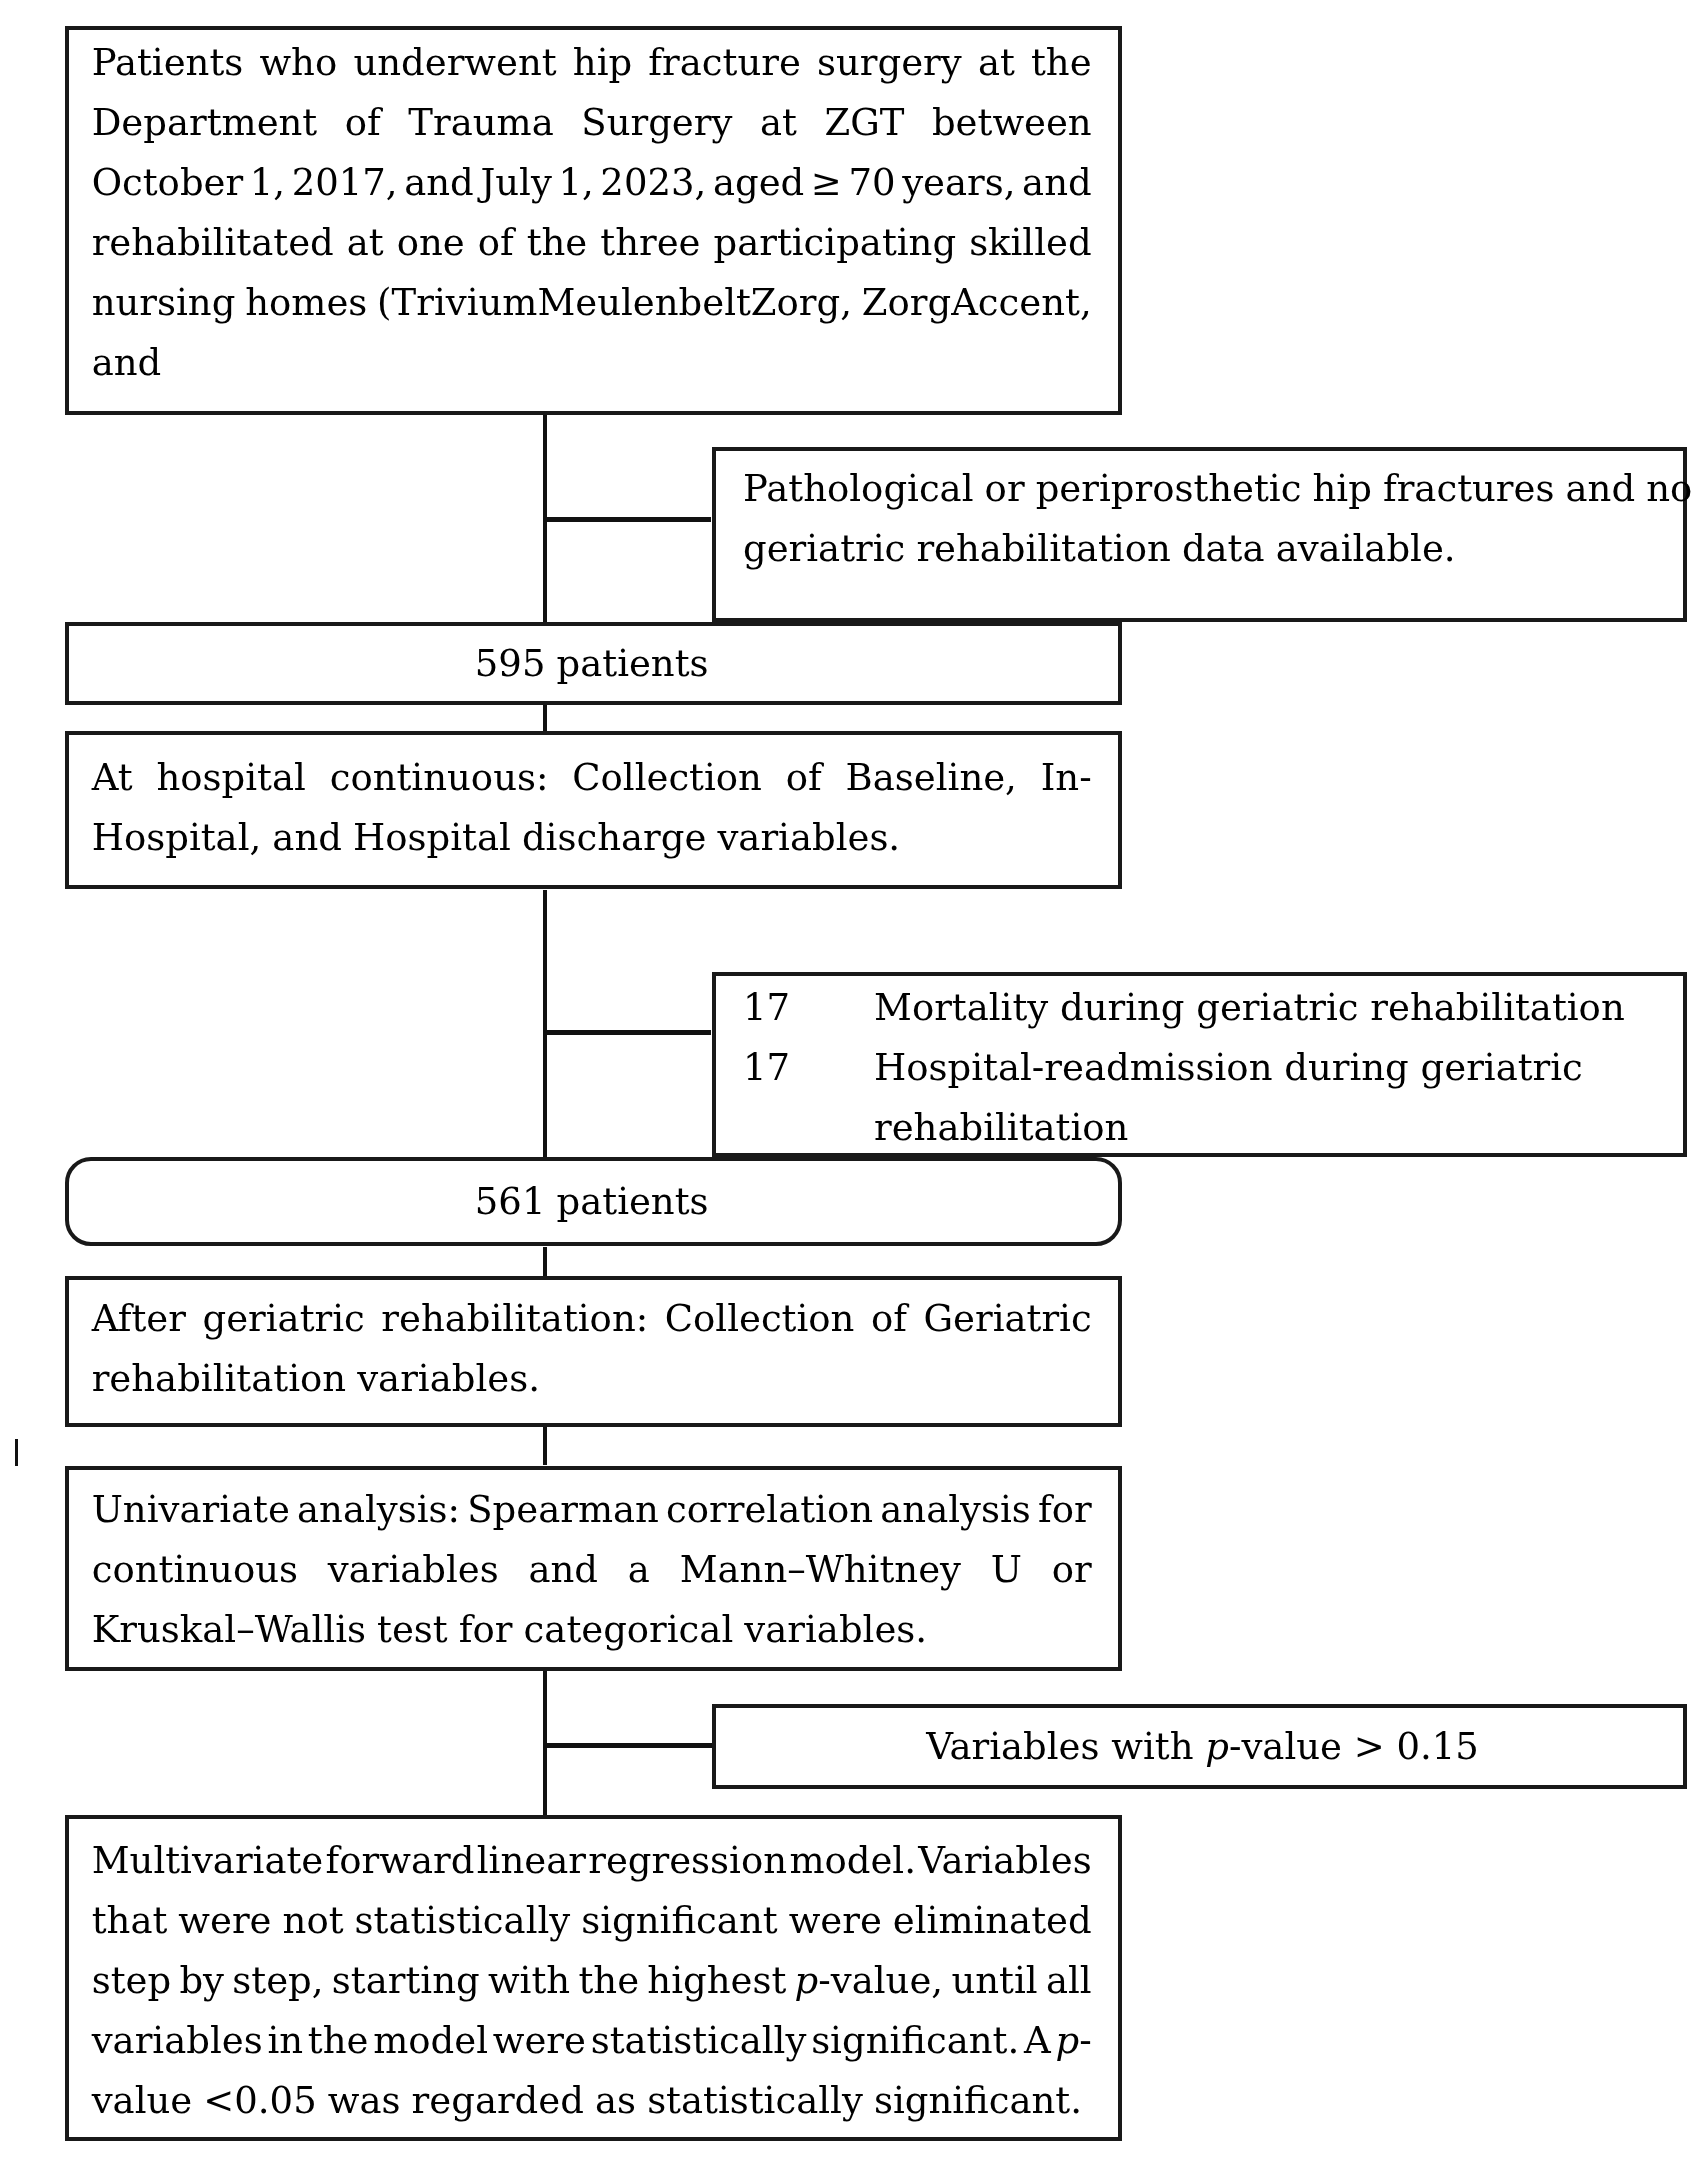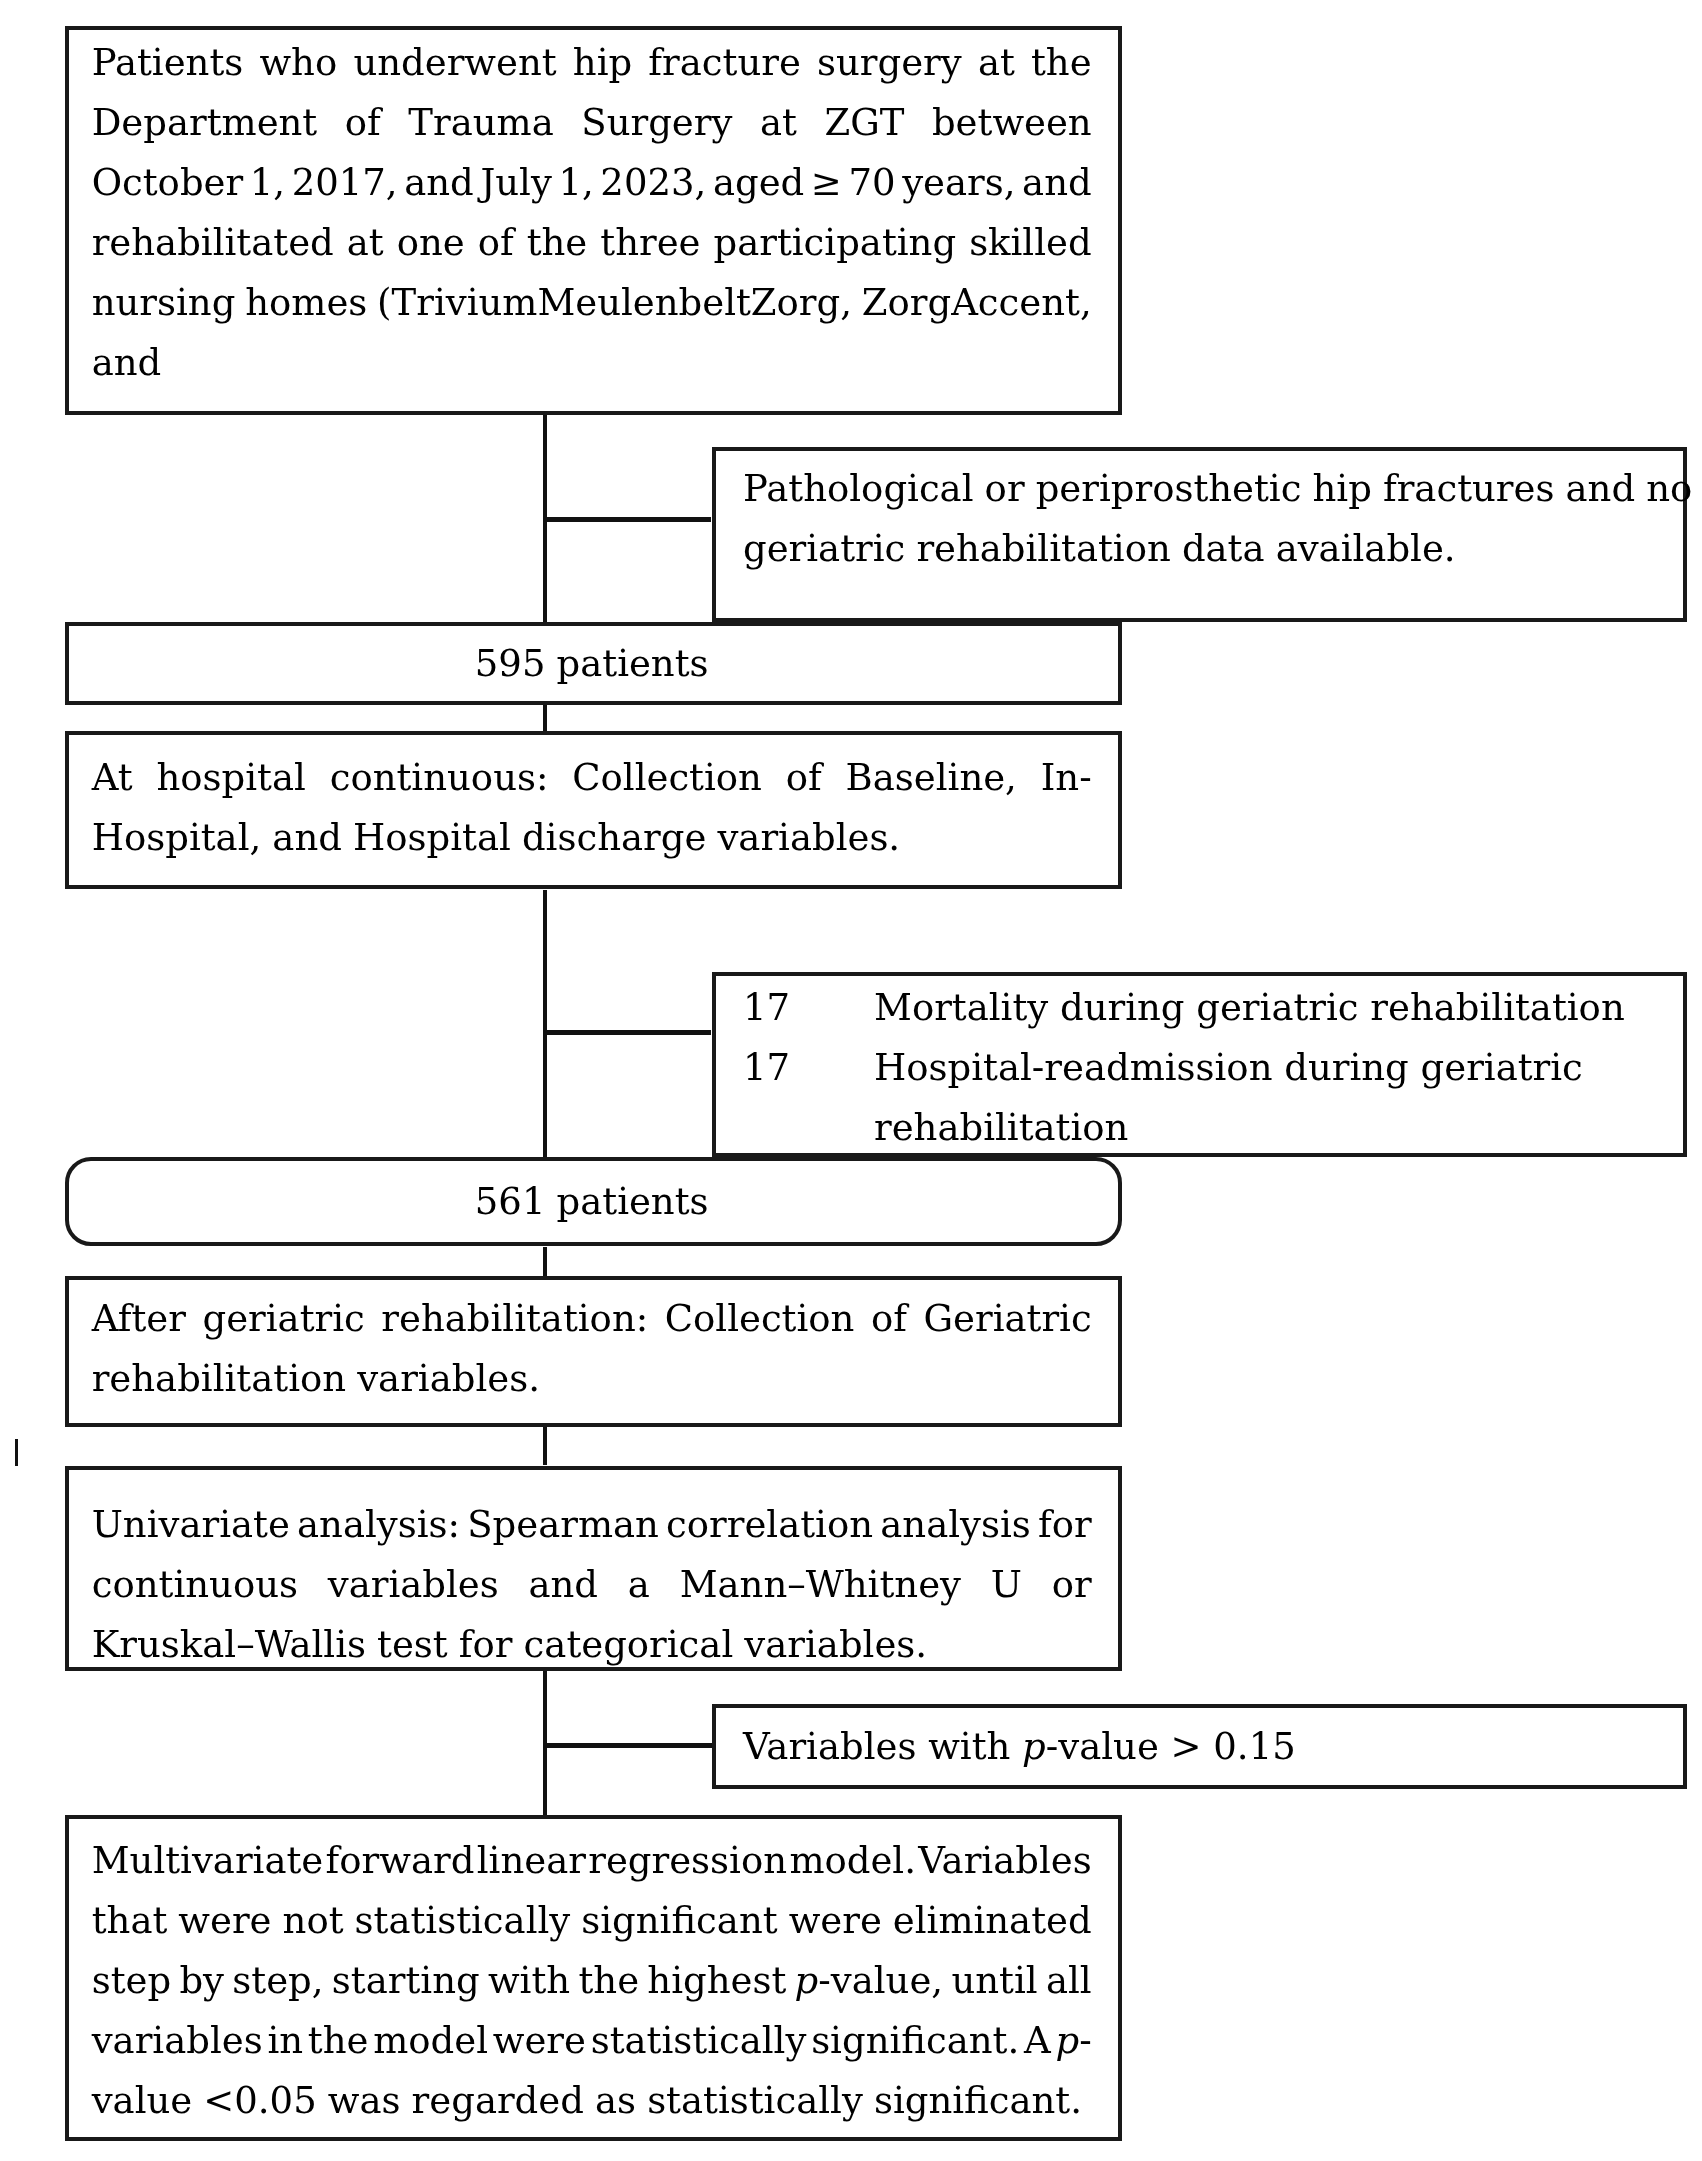--- a/index.html
+++ b/index.html
@@ -79,27 +79,27 @@
 
   <div class="box lbox center-v" style="left:16.7px;top:1157px;width:1057px;height:89px;border-radius:26px;">
     <div class="line cl"><span class="w"><span>561</span></span><span class="w"><span>patients</span></span></div>
   </div>
 
   <div class="box lbox" style="left:16.7px;top:1276px;width:1057px;height:151px;padding-top:9.4px;">
     <div class="line jl"><span class="w"><span>After</span></span><span class="w"><span>geriatric</span></span><span class="w"><span>rehabilitation:</span></span><span class="w"><span>Collection</span></span><span class="w"><span>of</span></span><span class="w"><span>Geriatric</span></span></div>
     <div class="line ll"><span class="w"><span>rehabilitation</span></span><span class="w"><span>variables.</span></span></div>
   </div>
 
-  <div class="box lbox" style="left:16.7px;top:1466px;width:1057px;height:205px;padding-top:25px;">
+  <div class="box lbox" style="left:16.7px;top:1466px;width:1057px;height:205px;padding-top:10px;">
     <div class="line jl"><span class="w"><span>Univariate</span></span><span class="w"><span>analysis:</span></span><span class="w"><span>Spearman</span></span><span class="w"><span>correlation</span></span><span class="w"><span>analysis</span></span><span class="w"><span>for</span></span></div>
     <div class="line jl"><span class="w"><span>continuous</span></span><span class="w"><span>variables</span></span><span class="w"><span>and</span></span><span class="w"><span>a</span></span><span class="w"><span>Mann–Whitney</span></span><span class="w"><span>U</span></span><span class="w"><span>or</span></span></div>
     <div class="line ll"><span class="w"><span>Kruskal–Wallis</span></span><span class="w"><span>test</span></span><span class="w"><span>for</span></span><span class="w"><span>categorical</span></span><span class="w"><span>variables.</span></span></div>
   </div>
 
-  <div class="box rbox center-v" style="left:712px;top:1704px;width:975px;height:85px;">
+  <div class="box rbox center-v" style="left:712px;top:1704px;width:975px;height:85px;align-items:center;">
     <div class="segline"><span>Variables with </span><i>p</i><span>-value &gt; 0.15</span></div>
   </div>
 
   <div class="box lbox" style="left:16.7px;top:1815px;width:1057px;height:326px;padding-top:11.5px;">
     <div class="line jl"><span class="w"><span>Multivariate</span></span><span class="w"><span>forward</span></span><span class="w"><span>linear</span></span><span class="w"><span>regression</span></span><span class="w"><span>model.</span></span><span class="w"><span>Variables</span></span></div>
     <div class="line jl"><span class="w"><span>that</span></span><span class="w"><span>were</span></span><span class="w"><span>not</span></span><span class="w"><span>statistically</span></span><span class="w"><span>significant</span></span><span class="w"><span>were</span></span><span class="w"><span>eliminated</span></span></div>
     <div class="line jl"><span class="w"><span>step</span></span><span class="w"><span>by</span></span><span class="w"><span>step,</span></span><span class="w"><span>starting</span></span><span class="w"><span>with</span></span><span class="w"><span>the</span></span><span class="w"><span>highest</span></span><span class="w"><i>p</i><span>-value,</span></span><span class="w"><span>until</span></span><span class="w"><span>all</span></span></div>
     <div class="line jl"><span class="w"><span>variables</span></span><span class="w"><span>in</span></span><span class="w"><span>the</span></span><span class="w"><span>model</span></span><span class="w"><span>were</span></span><span class="w"><span>statistically</span></span><span class="w"><span>significant.</span></span><span class="w"><span>A</span></span><span class="w"><i>p</i><span>-</span></span></div>
     <div class="line ll"><span class="w"><span>value</span></span><span class="w"><span>&lt;0.05</span></span><span class="w"><span>was</span></span><span class="w"><span>regarded</span></span><span class="w"><span>as</span></span><span class="w"><span>statistically</span></span><span class="w"><span>significant.</span></span></div>
   </div>

